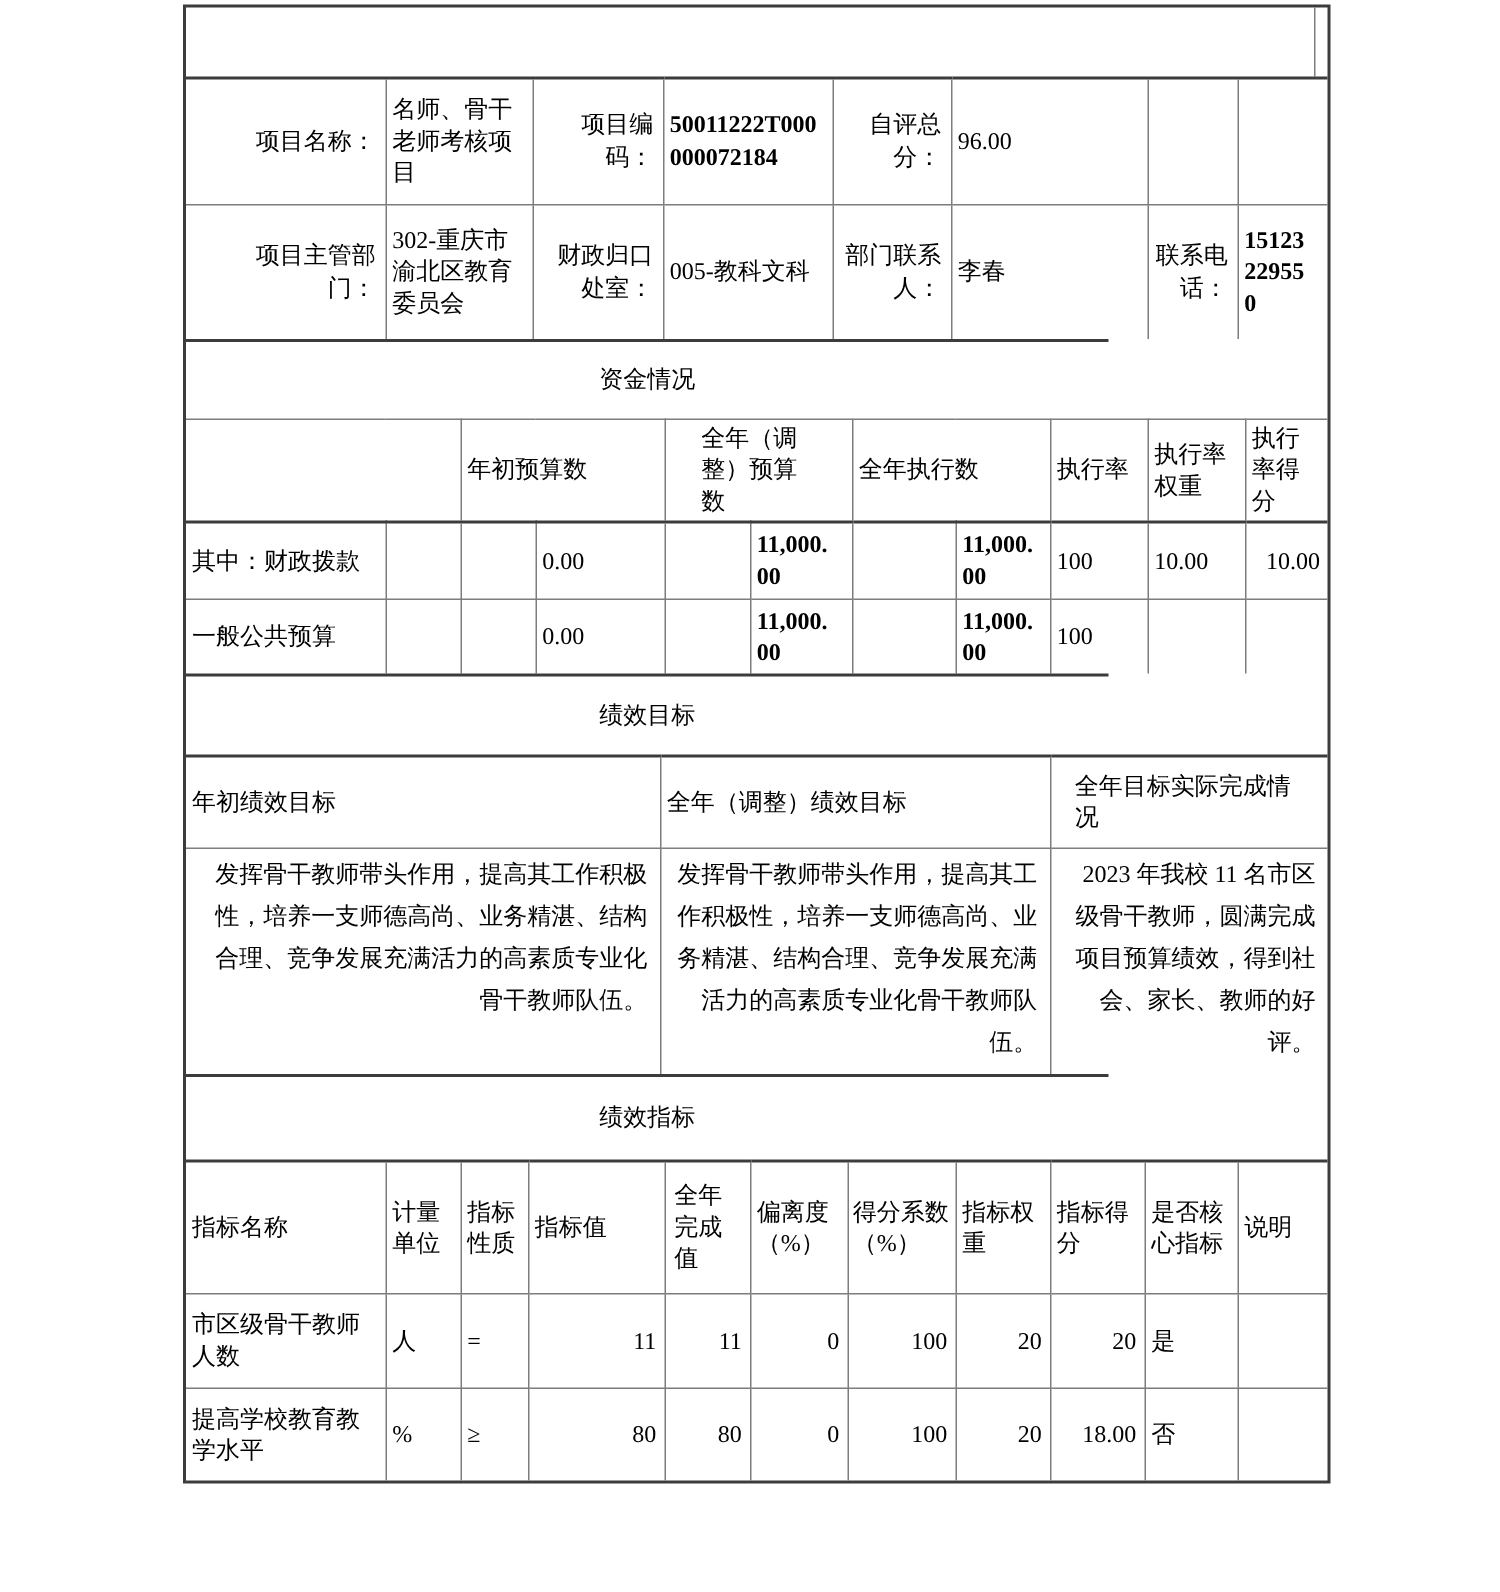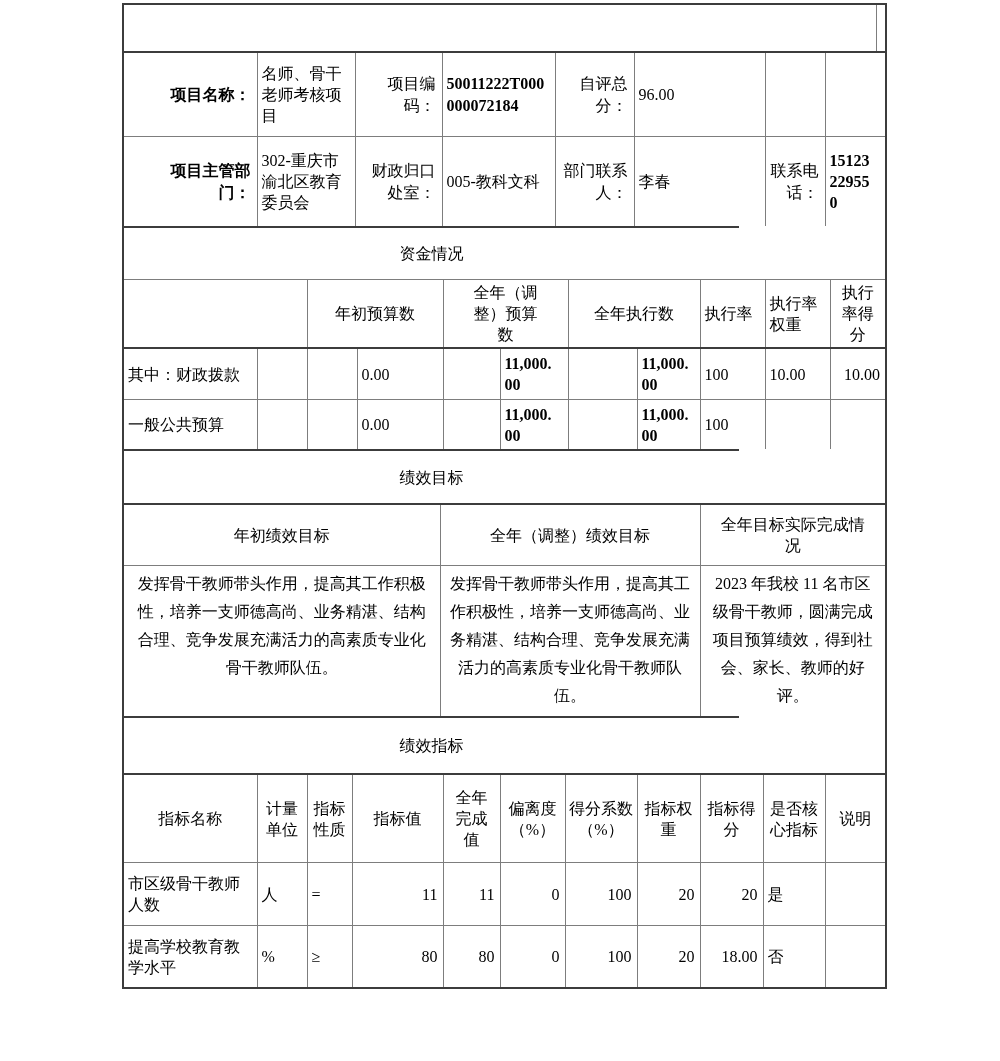--- a/index.html
+++ b/index.html
@@ -20,29 +20,29 @@
   }
   td:last-child { border-right:none; }
   table tr:last-child td { border-bottom:none; }
   .bt-dark tr:first-child td { border-top:2px solid #3c3c3c; }
   .bt-gray tr:first-child td { border-top:1px solid #7d7d7d; }
   tr.bb-dark td { border-bottom:2px solid #3c3c3c; }
   .title-cell { text-align:center; }
   .lbl { text-align:right; padding-right:6px; }
   .val { text-align:left; }
   .num { text-align:right; padding-right:5px; }
-  .ctr { text-align:center; }
+  .ctr { }
   .brk { word-break:break-all; padding-right:10px;font-weight:bold; }
-  .pl36 { padding-left:36px;font-weight:bold; }
+  .pl36 { padding-left:36px; }
   .pl24 { padding-left:24px; }
   .pl12 { padding-left:12px; }
   .pad-lg { padding-left:6px; padding-right:6px; }
   .pad-xl { padding-left:24px; padding-right:24px; }
   .pad-goalhdr { padding-left:16px; padding-right:16px; }
-  .goal { vertical-align:top; text-align:center; padding:4px 8px; line-height:28px; }
+  .goal { vertical-align:top; text-align:right; padding:4px 8px; line-height:28px; }
   .hdr-left { text-align:left; padding-left:4px; padding-right:4px; }
 </style>
 </head>
 <body>
 
 <div class="doc">
 
   <table>
     <colgroup>
         <col style="width:752px">

